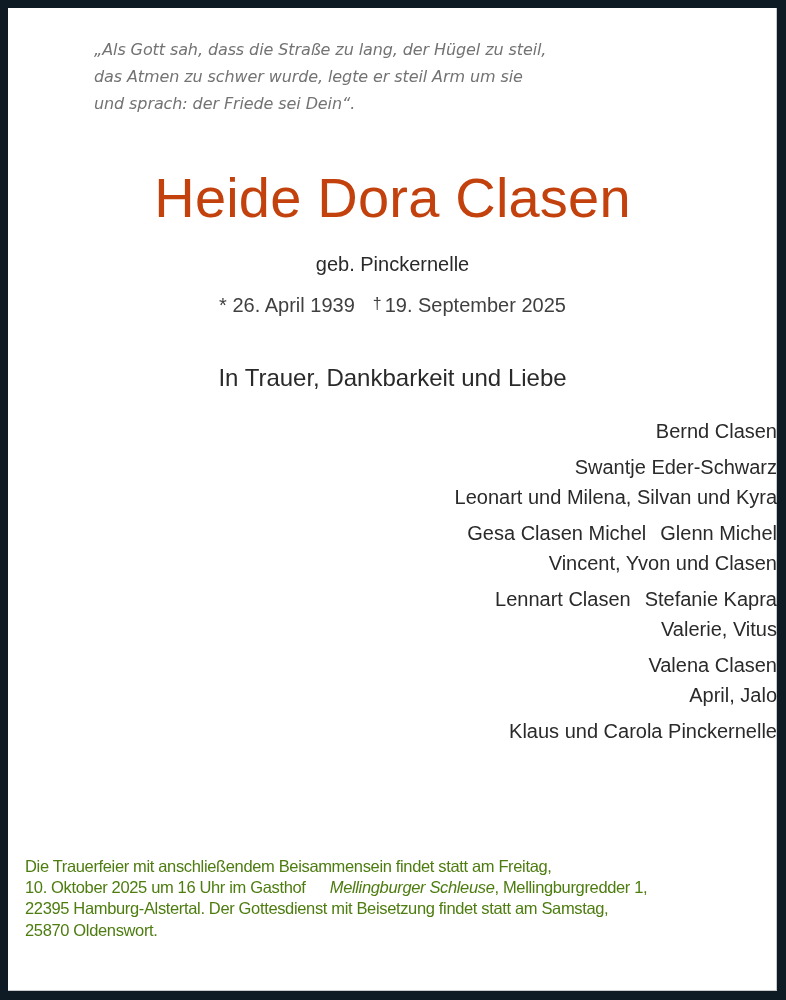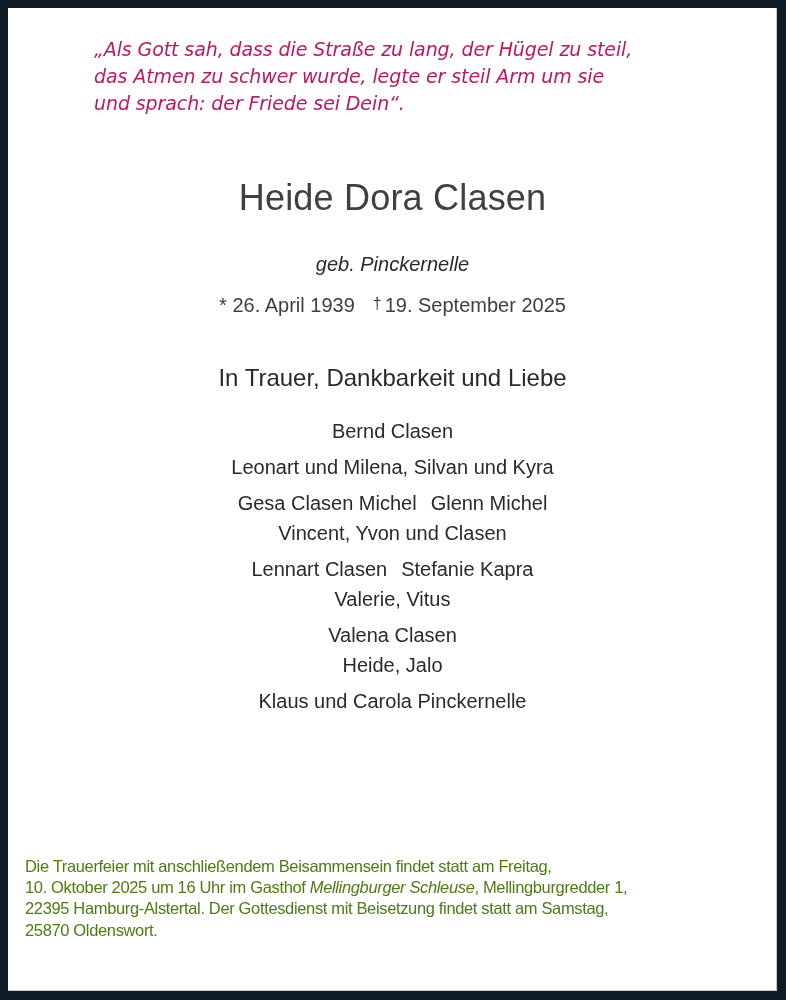--- a/index.html
+++ b/index.html
@@ -27,46 +27,45 @@
       box-sizing: border-box;
     }
     .quote {
       position: absolute;
       left: 86px;
       top: 28px;
       width: 620px;
       font-family: "DejaVu Sans", sans-serif;
       font-style: italic;
       font-weight: 300;
-      font-size: 19px;
+      font-size: 16px;
       line-height: 27px;
-      color: #be185d;
+      color: #737373;
       letter-spacing: -0.1px;
     }
     .quote div { white-space: nowrap; }
     .center-block {
       position: absolute;
       left: 0;
       width: 769px;
       text-align: center;
     }
     .name {
       top: 158px;
-      font-size: 36px;
+      font-size: 56px;
       line-height: 64px;
       font-weight: 300;
-      color: #404040;
+      color: #c2410c;
       letter-spacing: 0.2px;
     }
     .maiden {
       top: 242px;
       font-size: 20px;
       line-height: 28px;
       color: #2a2a2a;
-      font-style: italic;
     }
     .dates {
       top: 282px;
       font-size: 20px;
       line-height: 28px;
       color: #404040;
       white-space: pre;
     }
     .dates .gap { display: inline-block; width: 18px; }
     .dates .dagger { font-size: 16px; vertical-align: 3px; margin-right: 3px; }
@@ -76,35 +75,35 @@
       line-height: 28px;
       color: #2a2a2a;
     }
     .families {
       top: 408px;
       font-size: 20px;
       line-height: 30px;
       color: #2a2a2a;
     }
     .family-group { margin-bottom: 6px; }
-    .family-line { white-space: pre; }
+    .family-line { white-space: pre; text-align: right; }
     .family-line .gap { display: inline-block; width: 14px; }
     .notice {
       position: absolute;
       left: 17px;
       top: 848px;
       width: 740px;
       font-family: "Liberation Sans", sans-serif;
       font-size: 16.5px;
       line-height: 21.2px;
       color: #4d7c0f;
       letter-spacing: -0.35px;
     }
     .notice div { white-space: nowrap; }
-    .notice em { font-style: italic; }
+    .notice em { font-style: italic; margin-left: 20px; }
   </style>
 </head>
 <body>
 
 <div class="card">
 
   <div class="quote">
     <div>„Als Gott sah, dass die Straße zu lang, der Hügel zu steil,</div>
     <div>das Atmen zu schwer wurde, legte er steil Arm um sie</div>
     <div>und sprach: der Friede sei Dein“.</div>
@@ -116,33 +115,34 @@
 
   <div class="center-block dates"><span>*</span> <span>26. April 1939</span><span class="gap"></span><span class="dagger">†</span><span>19. September 2025</span></div>
 
   <div class="center-block mourning">In Trauer, Dankbarkeit und Liebe</div>
 
   <div class="center-block families" id="families">
       <div class="family-group">
         <div class="family-line"><span>Bernd Clasen</span></div>
       </div>
       <div class="family-group">
+        <div class="family-line"><span>Swantje Eder-Schwarz</span></div>
         <div class="family-line"><span>Leonart und Milena, Silvan und Kyra</span></div>
       </div>
       <div class="family-group">
         <div class="family-line"><span>Gesa Clasen Michel</span><span class="gap"></span><span>Glenn Michel</span></div>
         <div class="family-line"><span>Vincent, Yvon und Clasen</span></div>
       </div>
       <div class="family-group">
         <div class="family-line"><span>Lennart Clasen</span><span class="gap"></span><span>Stefanie Kapra</span></div>
         <div class="family-line"><span>Valerie, Vitus</span></div>
       </div>
       <div class="family-group">
         <div class="family-line"><span>Valena Clasen</span></div>
-        <div class="family-line"><span>Heide, Jalo</span></div>
+        <div class="family-line"><span>April, Jalo</span></div>
       </div>
       <div class="family-group">
         <div class="family-line"><span>Klaus und Carola Pinckernelle</span></div>
       </div>
     </div>
 
   <div class="notice">
     <div>Die Trauerfeier mit anschließendem Beisammensein findet statt am Freitag,</div>
     <div><span>10. Oktober 2025 um 16 Uhr im Gasthof </span><em>Mellingburger Schleuse</em><span>, Mellingburgredder 1,</span></div>
     <div>22395 Hamburg-Alstertal. Der Gottesdienst mit Beisetzung findet statt am Samstag,</div>

